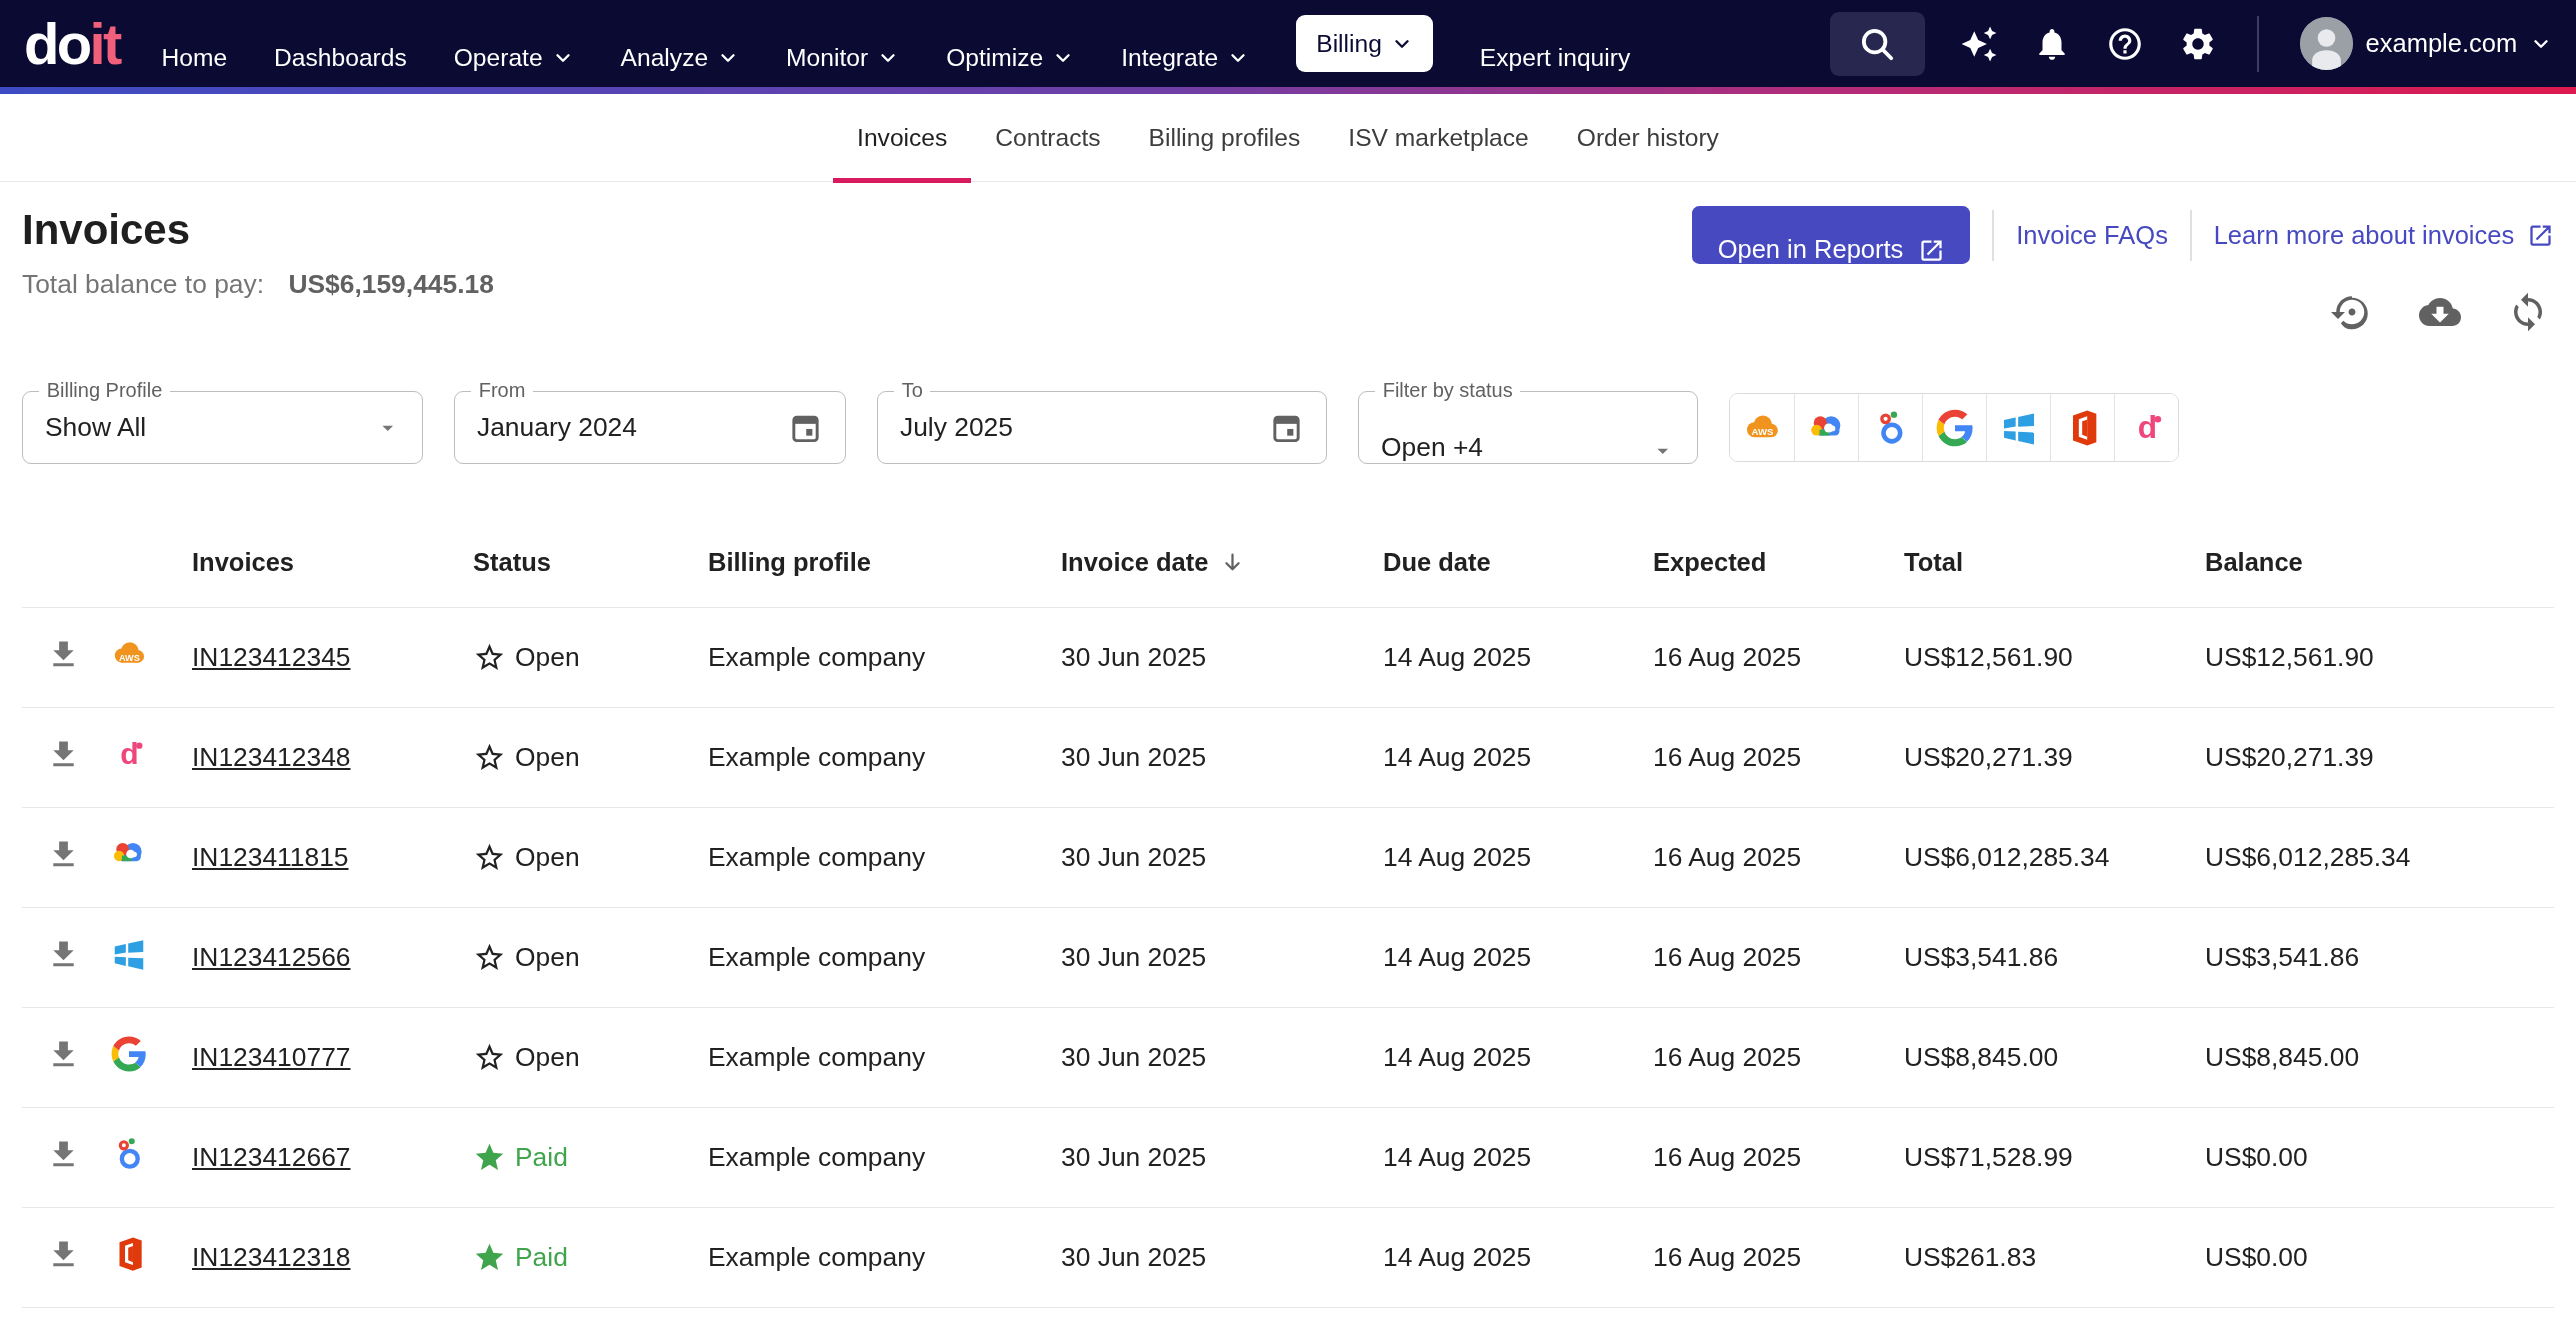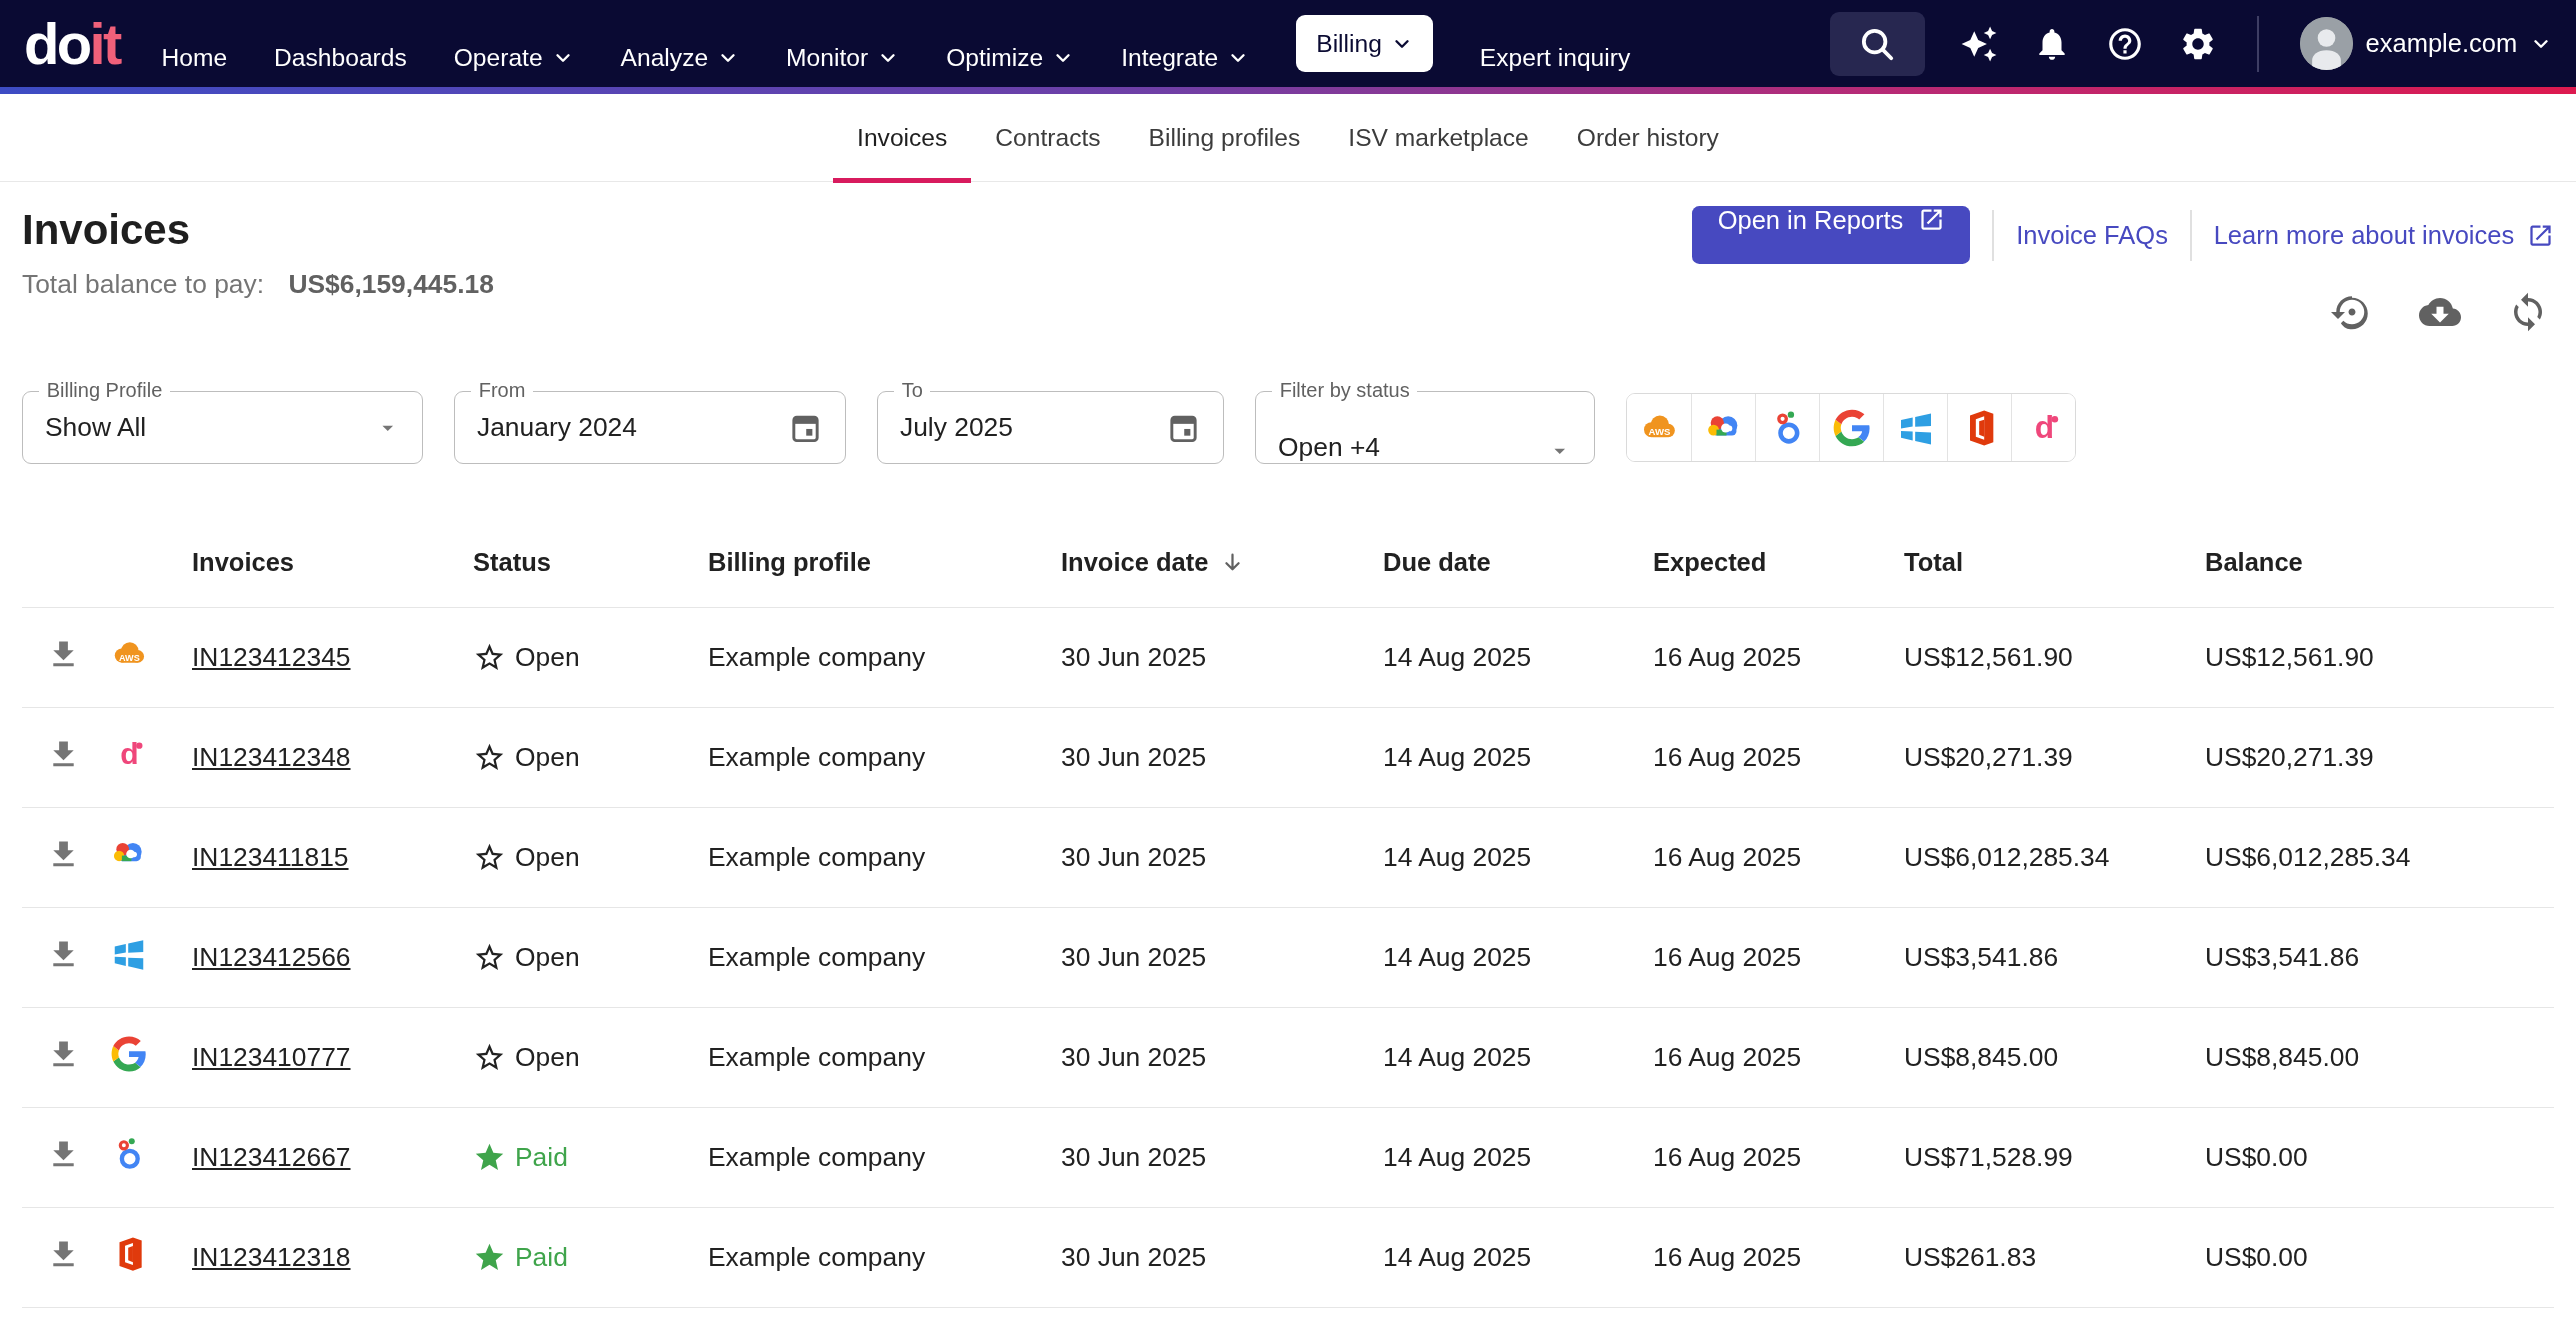--- a/index.html
+++ b/index.html
@@ -32,34 +32,34 @@
 
   
   .content { padding:24px 22px 0 22px; }
   .page-head { display:flex; justify-content:space-between; align-items:flex-start; }
   .page-title { font-size:42px; font-weight:700; color:#1F1F1F; }
   .subtitle { margin-top:14.6px; font-size:26.4px; color:#757575; }
   .subtitle b { color:#616161; font-weight:700;margin-left:17px; }
   .head-actions { display:flex; flex-direction:column; align-items:flex-end; }
   .actions-row { display:flex; align-items:center; }
   .btn-primary { background:#4749C0; color:#fff; border:none; font-family:inherit; font-size:25.5px; font-weight:500;
-    height:58px; padding:0 25.5px; border-radius:7.3px; display:flex; align-items:flex-start; gap:14.6px; cursor:pointer; }
+    height:58px; padding:0 25.5px; border-radius:7.3px; display:flex; align-items:flex-end; gap:14.6px; cursor:pointer; }
   .v-div { width:1.8px; height:51px; background:#E0E0E0; margin:0 22px; }
   .link { color:#4749C0; font-size:25.5px; font-weight:500; text-decoration:none; display:flex; align-items:center; gap:12.8px; cursor:pointer; white-space:nowrap; }
   .ext-icon { width:27px; height:27px; }
   .tools-row { display:flex; align-items:center; gap:46px; margin-top:27px; padding-right:5.5px; }
   .tool-icon { width:42px; height:42px; cursor:pointer; display:block; }
 
   
   .filters { display:flex; align-items:center; gap:31px; margin-top:58px; }
   .field { position:relative; height:73px; border:1.8px solid #BDBDBD; border-radius:9px; display:flex; align-items:center;
     padding:0 22px; cursor:pointer; background:#fff; }
   .field-label { position:absolute; top:-13.7px; left:16.4px; background:#fff; padding:0 7.3px; font-size:20px; color:#616161; white-space:nowrap; }
   .field-value { font-size:26.4px; color:#212121; flex:1; }
-  .f-bp { width:401px; } .f-from { width:392px; } .f-to { width:347px; } .f-status { width:340px;align-items:flex-end; }
+  .f-bp { width:401px; } .f-from { width:392px; } .f-to { width:450px; } .f-status { width:340px;align-items:flex-end; }
   .dd-caret { width:25.5px; height:25.5px; }
   .cal-icon { width:35px; height:35px; }
   .pgroup { display:flex; border:1.8px solid #DADADA; border-radius:9px; overflow:hidden; height:69px; }
   .pcell { width:64px; display:flex; align-items:center; justify-content:center; border-left:1.8px solid #E3E3E3; cursor:pointer; background:#fff; }
   .pcell:first-child { border-left:none; }
   .picon { width:40px; height:40px; display:block; }
 
   
   .table { margin-top:53px; }
   .trow { display:grid; grid-template-columns:64px 82px 281px 235px 353px 322px 270px 251px 301px 1fr;

